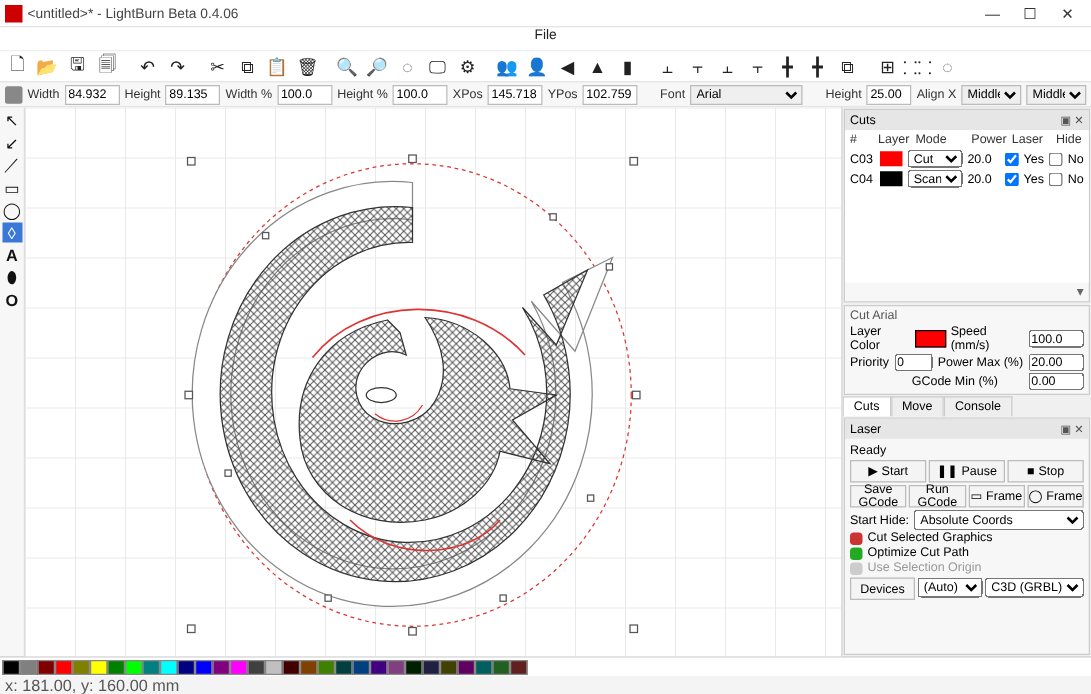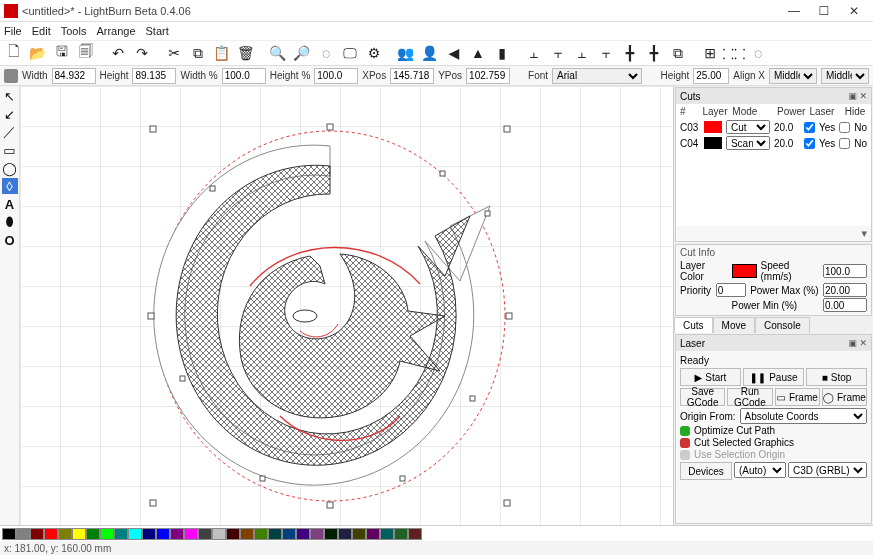--- a/index.html
+++ b/index.html
@@ -1,21 +1,21 @@
 <!DOCTYPE html>
 <html><head>
 <meta charset="utf-8">
 <style>
 * { box-sizing: border-box; margin: 0; padding: 0; font-family: "Segoe UI", Tahoma, sans-serif; }
 body { width: 873px; height: 555px; background: #f0f0f0; font-size: 11px; color: #000; display: flex; flex-direction: column; overflow: hidden; }
 .titlebar { height: 22px; background: #fff; display: flex; align-items: center; padding: 0 4px; border-bottom: 1px solid #ddd; justify-content: space-between; }
 .titlebar .icon { width: 14px; height: 14px; background: #c00; margin-right: 4px; }
 .titlebar .title { flex: 1; font-size: 11px; color: #444; }
 .titlebar .winbtn { width: 30px; height: 20px; display: flex; align-items: center; justify-content: center; font-size: 12px; color: #333; }
-.menubar { height: 18px; background: #fff; display: flex; align-items: center; padding: 0 4px; gap: 10px; font-size: 11px; color: #222; }
+.menubar { height: 18px; background: #fff; display: flex; align-items: center; padding: 0 4px; gap: 10px; font-size: 11px; color: #222; flex-direction: column; }
 .menubar span { cursor: default; }
 .toolbar { height: 26px; background: #fff; display: flex; align-items: center; padding: 2px 4px; gap: 4px; border-top: 1px solid #eee; border-bottom: 1px solid #ddd; }
 .toolbar .btn { width: 20px; height: 20px; display: flex; align-items: center; justify-content: center; color: #222; font-size: 14px; }
 .toolbar .sep { width: 4px; }
 .proprow { height: 20px; background: #f7f7f7; display: flex; align-items: center; padding: 0 4px; gap: 4px; font-size: 10px; border-bottom: 1px solid #ddd; }
 .proprow .lock { width: 14px; height: 14px; background: #888; border-radius: 2px; }
 .proprow label { color: #333; }
 .proprow input { height: 16px; font-size: 10px; padding: 0 2px; border: 1px solid #bbb; }
 .proprow .num { width: 44px; }
 .proprow select { height: 16px; font-size: 10px; border: 1px solid #bbb; }
@@ -50,21 +50,21 @@
 .tabs .tab { padding: 2px 8px; background: #eee; border: 1px solid #ccc; border-bottom: none; }
 .tabs .tab.active { background: #fff; }
 .laser { padding: 2px 4px; font-size: 10px; }
 .btnrow { display: flex; gap: 2px; margin: 2px 0; }
 .btnrow button { flex: 1; height: 18px; font-size: 10px; background: #f4f4f4; border: 1px solid #bbb; display: flex; align-items: center; justify-content: center; gap: 3px; }
 .chk { display: flex; align-items: center; gap: 4px; font-size: 10px; margin: 1px 0; }
 .chk .dot { width: 10px; height: 10px; border-radius: 3px; }
 .laser select { height: 16px; font-size: 10px; }
 .swatches { height: 16px; display: flex; align-items: center; padding: 0 2px; gap: 0; background: #fff; border-top: 1px solid #ccc; }
 .swatches .sw { width: 14px; height: 12px; border: 1px solid #888; }
-.statusbar { height: 14px; font-size: 10px; color: #555; padding: 0 4px; display: flex; align-items: center; background: #f4f4f4; }
+.statusbar { height: 14px; font-size: 13px; color: #555; padding: 0 4px; display: flex; align-items: center; background: #f4f4f4; }
 svg { display: block; }
 </style>
 </head>
 <body>
 
 <div class="titlebar">
   <div class="icon"></div>
   <div class="title">&lt;untitled&gt;* - LightBurn Beta 0.4.06</div>
   <div class="winbtn">—</div>
   <div class="winbtn">☐</div>
@@ -262,37 +262,37 @@
             <span>Yes</span>
           <input type="checkbox" style="">
             <span>No</span>
         </div>
       </div>
       <div style="text-align:right;padding:1px 4px;color:#666">▾</div>
     </div>
 
     <div class="panel" style="flex:0 0 70px">
       <div class="cutinfo">
-        <div style="color:#555;margin-bottom:2px">Cut Info</div>
+        <div style="color:#555;margin-bottom:2px">Cut Arial</div>
         <div class="cutinfo-row">
           <span>Layer Color</span>
           <span class="sw"></span>
           <span>Speed  (mm/s)</span>
           <input value="100.0" style="">
         </div>
         <div class="cutinfo-row">
           <span>Priority</span>
           <input style="width: 30px;" value="0">
           <span>Power Max (%)</span>
           <input value="20.00" style="">
         </div>
         <div class="cutinfo-row">
           <span></span>
             <span></span>
-          <span>Power Min (%)</span>
+          <span>GCode Min (%)</span>
           <input value="0.00" style="">
         </div>
       </div>
     </div>
 
     <div class="tabs">
       <div class="tab active">Cuts</div>
       <div class="tab">Move</div>
       <div class="tab">Console</div>
     </div>
@@ -324,30 +324,30 @@
           <button>
               <span>▭</span>
               <span>Frame</span>
             </button>
           <button>
               <span>◯</span>
               <span>Frame</span>
             </button>
         </div>
         <div class="cutinfo-row">
-          <span>Origin From:</span>
+          <span>Start Hide:</span>
           <select style="flex:1"><option>Absolute Coords</option></select>
         </div>
+        <div class="chk">
+            <span class="dot" style="background:#c33"></span>
+            <span>Cut Selected Graphics</span>
+          </div>
         <div class="chk">
             <span class="dot" style="background:#2a2"></span>
             <span>Optimize Cut Path</span>
-          </div>
-        <div class="chk">
-            <span class="dot" style="background:#c33"></span>
-            <span>Cut Selected Graphics</span>
           </div>
         <div class="chk">
             <span class="dot" style="background:#ccc"></span>
             <span style="color:#999">Use Selection Origin</span>
           </div>
         <div class="btnrow">
           <button style="flex:0 0 52px">Devices</button>
           <select style="flex:1"><option>(Auto)</option></select>
           <select style="flex:1"><option>C3D (GRBL)</option></select>
         </div>

